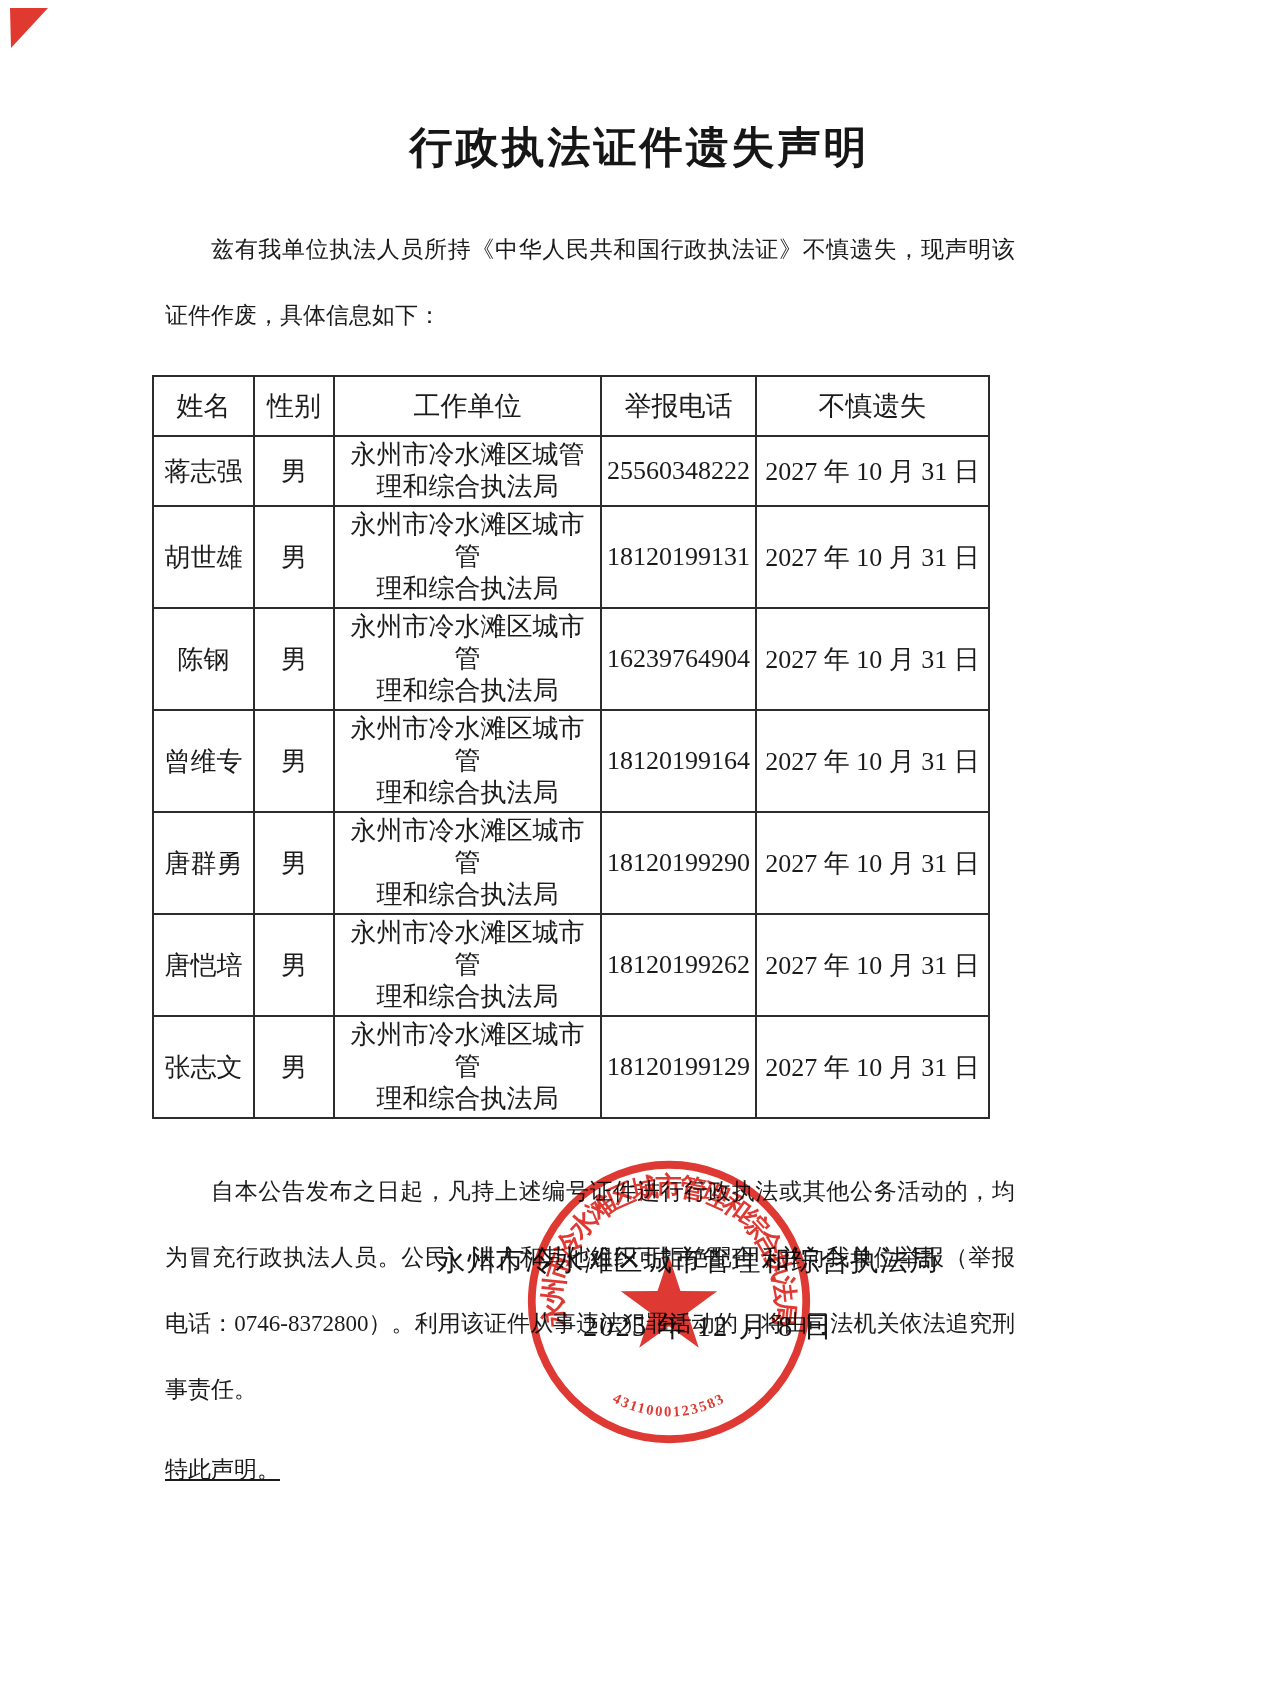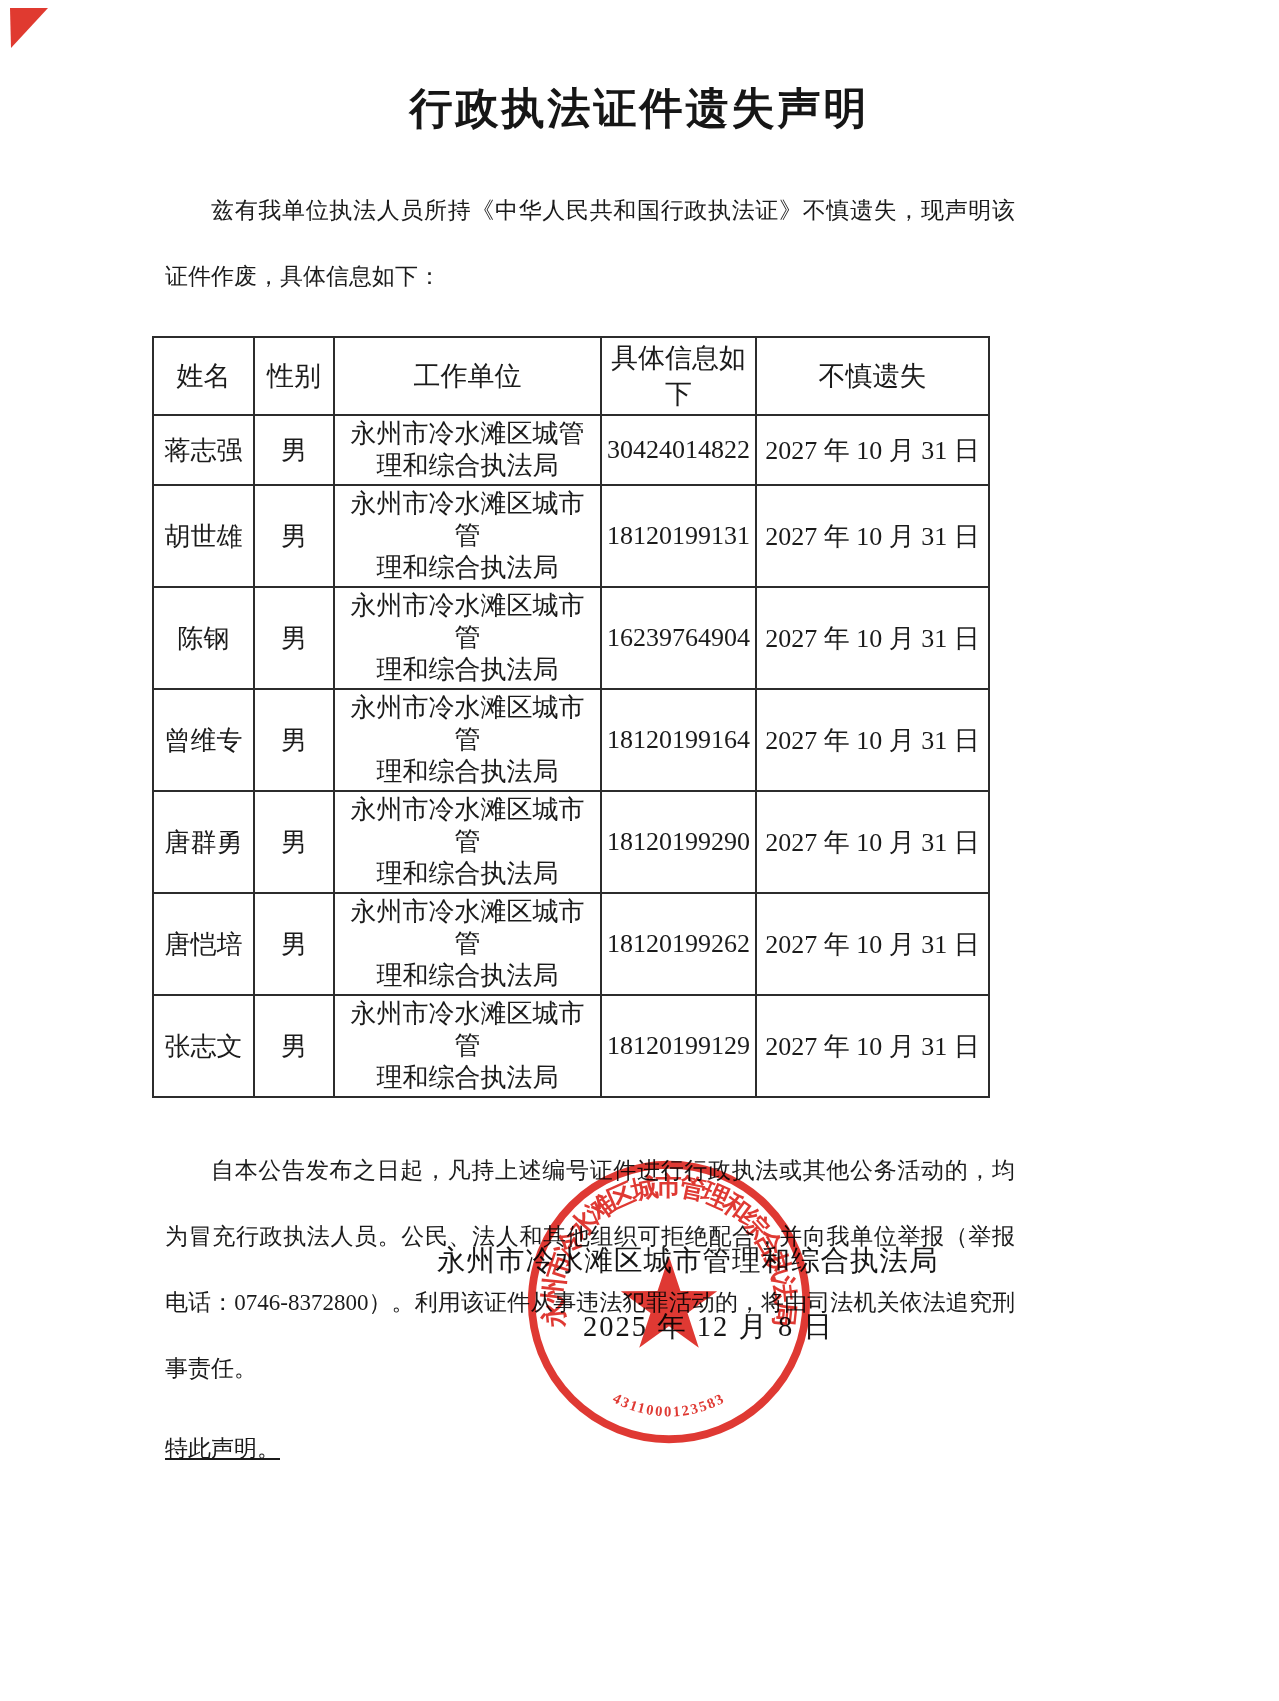--- a/index.html
+++ b/index.html
@@ -7,21 +7,21 @@
     position:relative;
     width:1279px;height:1701px;
     margin:0 auto;
     background:#ffffff;
     font-family:"Liberation Serif","DejaVu Serif",serif;
     color:#1b1b1b;
     overflow:hidden;
   }
   .corner-mark{position:absolute;top:6px;left:8px;width:42px;height:44px;}
   .doc-title{
-    margin:0;padding-top:80px;
+    margin:0;padding-top:119px;
     text-align:center;
     font-size:43px;font-weight:600;
     letter-spacing:3px;
     color:#161616;
   }
   .para{
     margin:40px 0 0 165px;
     width:850px;
     font-size:23px;
     line-height:66px;
@@ -98,31 +98,31 @@
         <col class="c-gender">
         <col class="c-unit">
         <col class="c-no">
         <col class="c-valid">
     </colgroup>
     <thead>
       <tr>
           <th>姓名</th>
           <th>性别</th>
           <th>工作单位</th>
-          <th>具体信息如下</th>
+          <th>举报电话</th>
           <th>不慎遗失</th>
         </tr>
     </thead>
     <tbody>
         <tr>
           <td>蒋志强</td>
           <td>男</td>
           <td class="unit-cell">永州市冷水滩区城管
 理和综合执法局</td>
-          <td>30424014822</td>
+          <td>25560348222</td>
           <td>2027 年 10 月 31 日</td>
         </tr>
         <tr>
           <td>胡世雄</td>
           <td>男</td>
           <td class="unit-cell">永州市冷水滩区城市管
 理和综合执法局</td>
           <td>18120199131</td>
           <td>2027 年 10 月 31 日</td>
         </tr>

